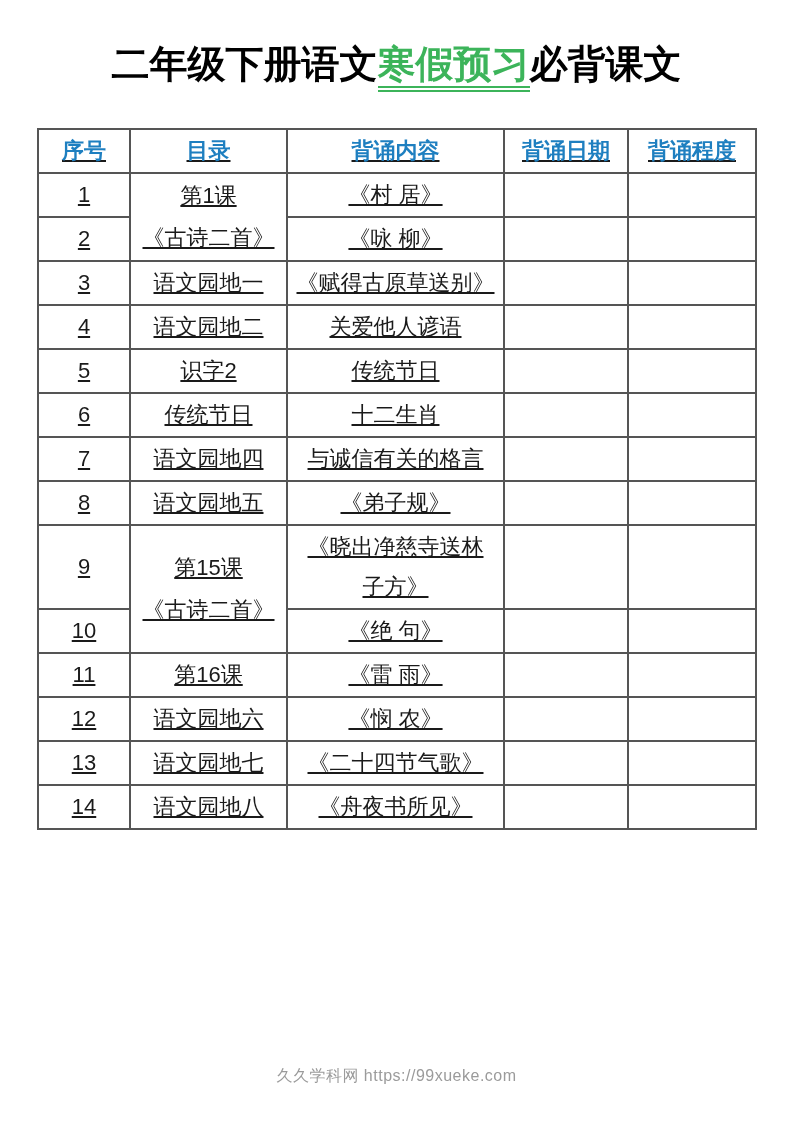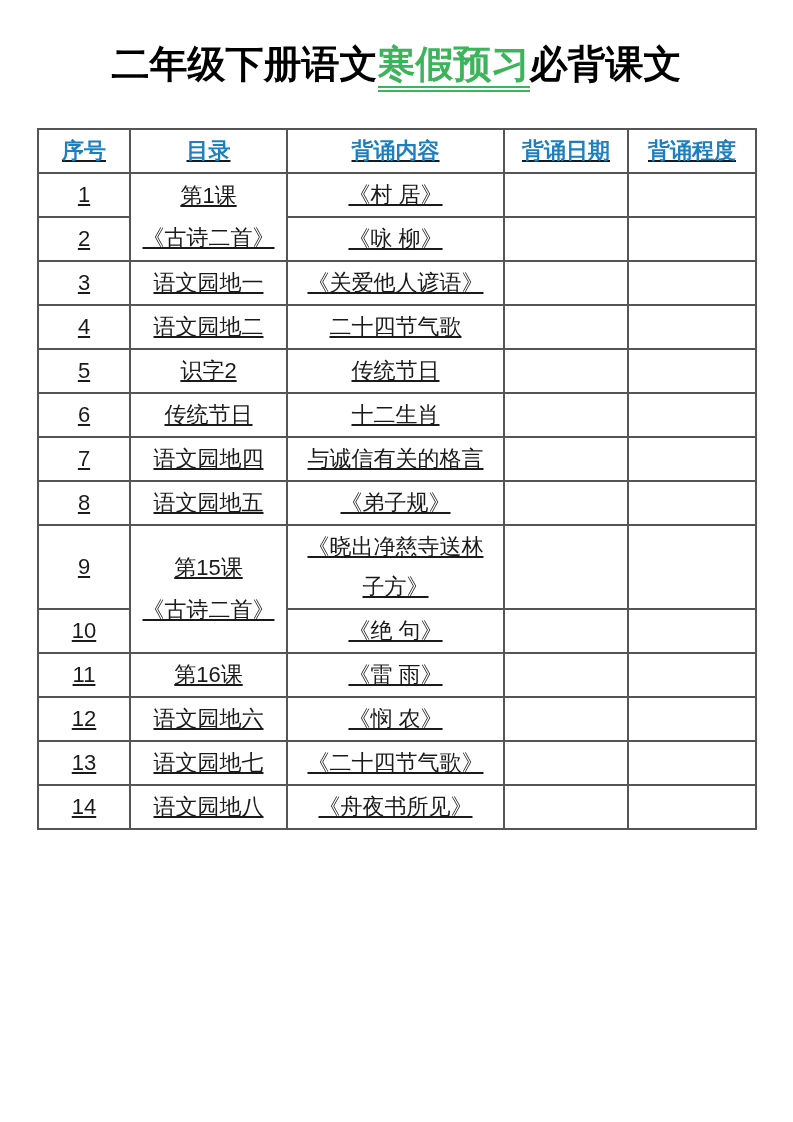--- a/index.html
+++ b/index.html
@@ -140,34 +140,34 @@
           <td></td>
         </tr>
         <tr style="height: 42px;">
           <td>
             <div class="line">3</div>
           </td>
           <td>
             <div class="line">语文园地一</div>
           </td>
           <td class="content-cell">
-            <div class="line">《关爱他人谚语》</div>
+            <div class="line">《赋得古原草送别》</div>
           </td>
           <td></td>
           <td></td>
         </tr>
         <tr style="height: 42px;">
           <td>
             <div class="line">4</div>
           </td>
           <td>
             <div class="line">语文园地二</div>
           </td>
           <td class="content-cell">
-            <div class="line">二十四节气歌</div>
+            <div class="line">关爱他人谚语</div>
           </td>
           <td></td>
           <td></td>
         </tr>
         <tr style="height: 42px;">
           <td>
             <div class="line">5</div>
           </td>
           <td>
             <div class="line">识字2</div>
@@ -290,14 +290,17 @@
           </td>
           <td class="content-cell">
             <div class="line">《舟夜书所见》</div>
           </td>
           <td></td>
           <td></td>
         </tr>
       </tbody>
   </table>
 
+  <div class="footer">
+    <span>久久学科网 https://99xueke.com</span>
+  </div>
 
 </div>
 
 </body></html>

